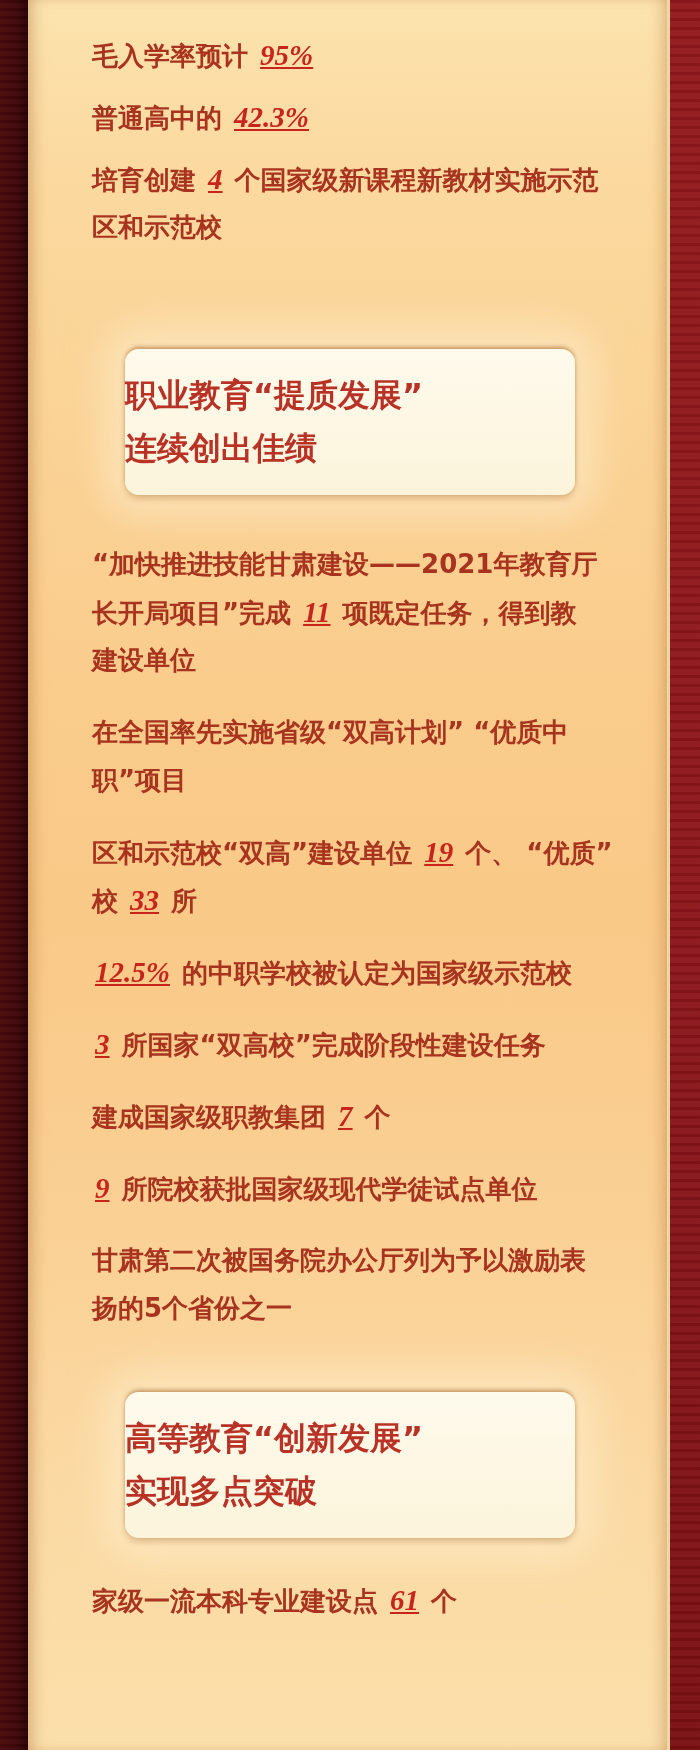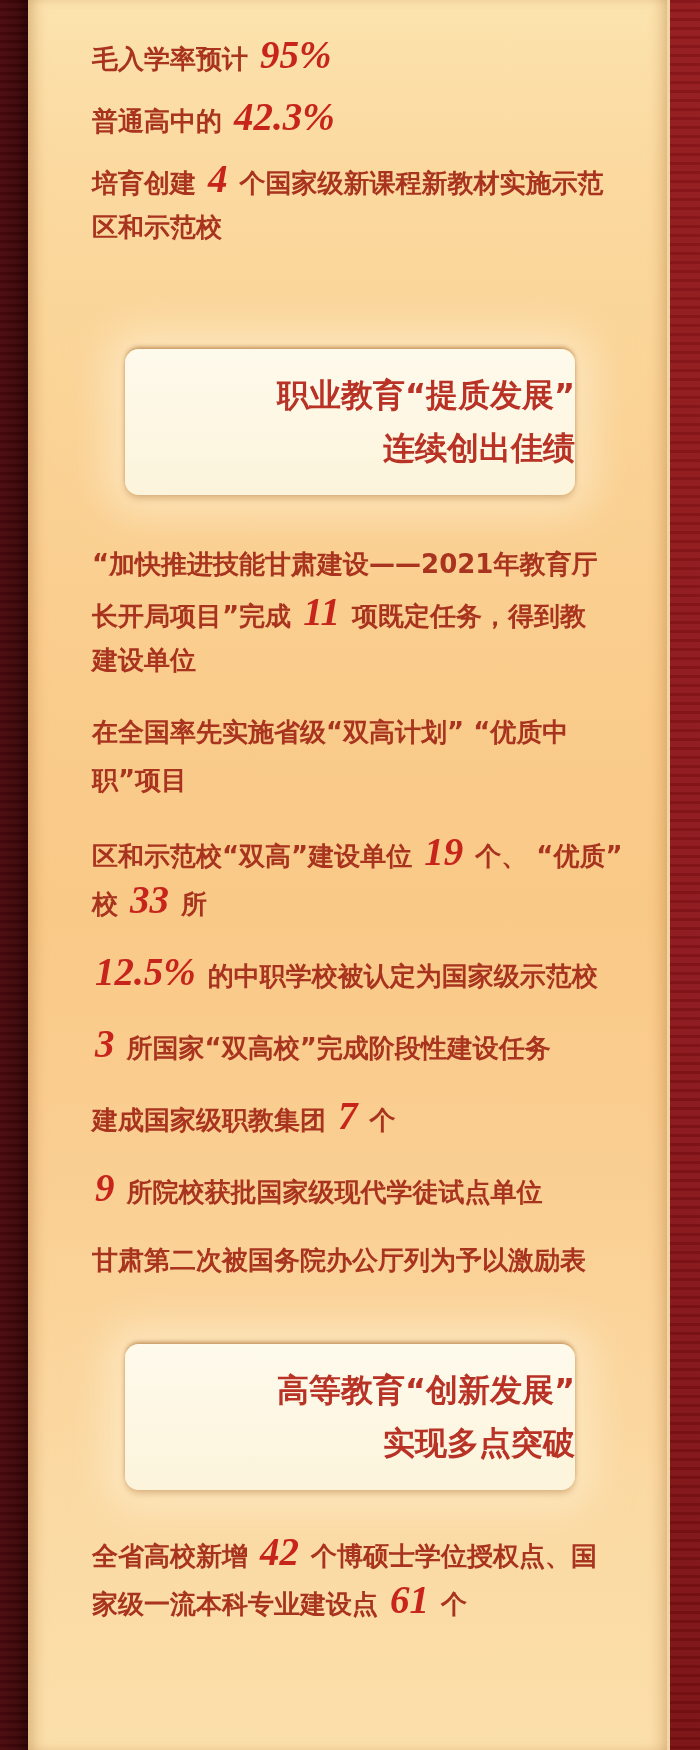--- a/index.html
+++ b/index.html
@@ -21,29 +21,29 @@
   
   .content{position:absolute;left:28px;top:0;bottom:0;width:640px;
     box-sizing:border-box;padding:31px 14px 0 64px;
     background:linear-gradient(180deg,#FCE3AE 0%,#FBD99F 10%,#FACE8F 35%,#F9C987 52%,#FACF93 68%,#FBD9A2 84%,#FBDFAA 100%);
     box-shadow:inset 12px 0 16px -9px rgba(150,85,25,.40), inset -12px 0 16px -9px rgba(150,85,25,.40);}
 
   
   .stat-line{line-height:48px;height:48px;white-space:nowrap;
     font-size:26px;font-weight:bold;color:#A8331F;}
   .num{font-family:"Liberation Serif","DejaVu Serif",serif;
-    font-style:italic;font-weight:bold;font-size:39px;color:#C7241C;margin:0 3px;}
+    font-style:italic;font-weight:bold;font-size:29px;color:#C7241C;margin:0 3px;text-decoration:underline;}
   .sec-top .stat-item + .stat-item{margin-top:14px;}
   .sec-body .stat-item + .stat-item{margin-top:24px;}
   .sec2{margin-top:45px;}
   .sec3{margin-top:38px;}
 
   
   .title-card{width:450px;height:146px;margin-left:33px;box-sizing:border-box;
-    border-radius:14px;display:flex;flex-direction:column;justify-content:center;align-items:flex-end;
+    border-radius:14px;display:flex;flex-direction:column;justify-content:center;align-items:flex-start;
     background:linear-gradient(180deg,#FEFAEC 0%,#FCF4DB 100%);
     box-shadow:0 -3px 4px -1px rgba(150,85,25,.55),
                0 4px 7px -1px rgba(160,95,35,.40),
                0 0 38px 20px rgba(255,243,214,.55);}
   .card1{margin-top:98px;}
   .card2{margin-top:60px;}
   .card-title-line{line-height:53px;font-size:32px;font-weight:bold;color:#B93226;white-space:nowrap;}
 </style>
 </head>
 <body>
@@ -90,31 +90,31 @@
         <div class="stat-line"><span class="num">3</span><span> 所国家“双高校”完成阶段性建设任务</span></div>
       </div>
       <div class="stat-item">
         <div class="stat-line"><span>建成国家级职教集团 </span><span class="num">7</span><span> 个</span></div>
       </div>
       <div class="stat-item">
         <div class="stat-line"><span class="num">9</span><span> 所院校获批国家级现代学徒试点单位</span></div>
       </div>
       <div class="stat-item">
         <div class="stat-line"><span>甘肃第二次被国务院办公厅列为予以激励表</span></div>
+        <div class="stat-line"><span>扬的5个省份之一</span></div>
       </div>
     </div>
 
     <div class="title-card card2">
       <div class="card-title-line">高等教育“创新发展”</div>
       <div class="card-title-line">实现多点突破</div>
     </div>
 
     <div class="sec-body sec3">
       <div class="stat-item">
-        <div class="stat-line"><span>全省高校新增 </span><span class="num">42</span><span> 个博硕士学位授权点、国</span></div>
         <div class="stat-line"><span>家级一流本科专业建设点 </span><span class="num">61</span><span> 个</span></div>
       </div>
     </div>
 
   </div>
 
   <div class="curtain curtain-left"></div>
   <div class="curtain curtain-right"></div>
 </div>
 

